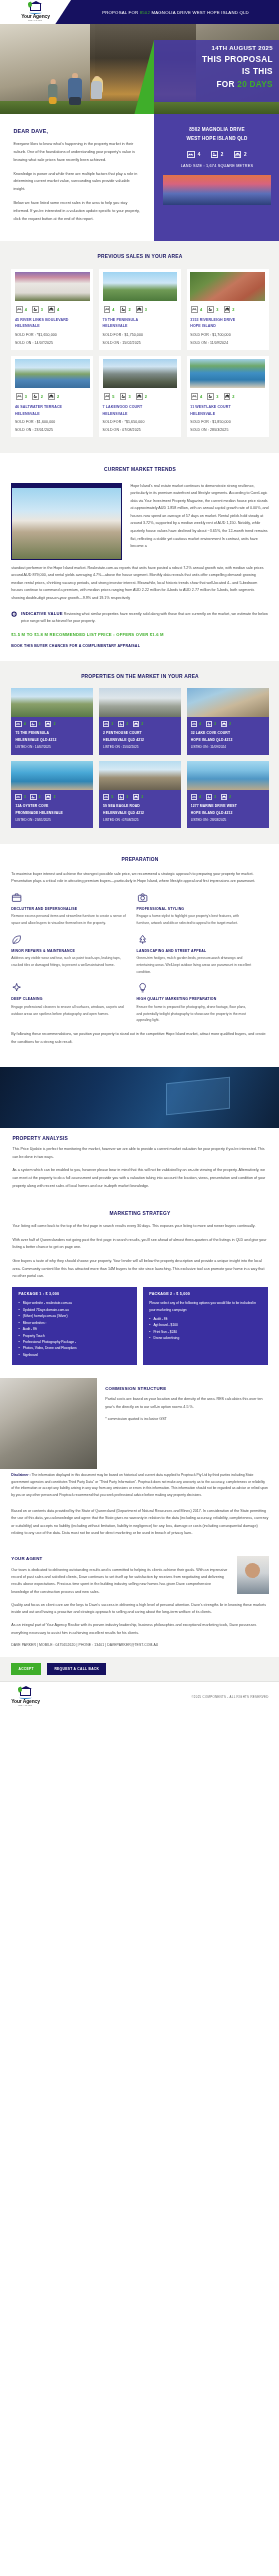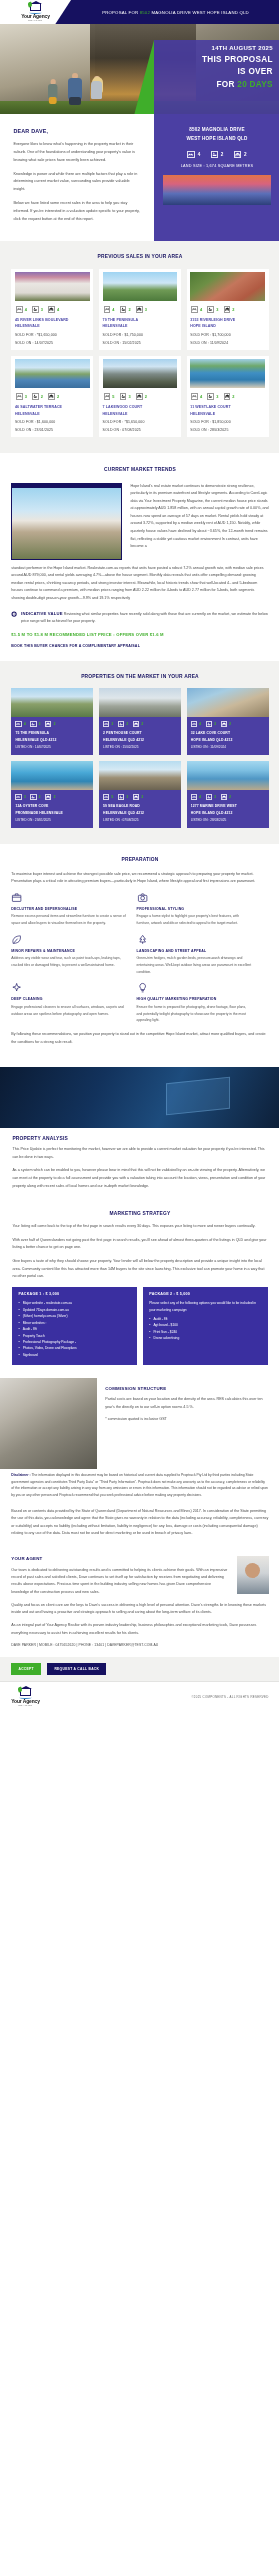--- a/index.html
+++ b/index.html
@@ -68,21 +68,21 @@
   .fig.dad .body { background:#4a6a94; width:14.4px; height:20.6px; }
   .fig.dad .head { left:4.1px; }
   .fig.dad .legs { position:absolute; top:24px; left:1.5px; width:12px; height:8.2px; background:#2f3a4a; border-radius:2.1px;}
   .fig.girl { left:45px; height:29px; }
   .fig.girl .body { background:#b9c0c6; }
   .fig.girl .head { background:#e4bf99; }
   .fig.girl .hair { position:absolute; top:1px; left:0.5px; width:11.3px; height:17.5px;
     background:#e9cf8e; border-radius:5.2px 5.2px 4.1px 4.1px; }
 
   .hero-panel {
-    position:absolute; right:0; top:16px; width:126px; height:74px;
+    position:absolute; right:0; top:16px; width:126px; height:62px;
     background:rgba(72,59,163,.88);
   }
   .hero-green-tri {
     position:absolute; left:-19.6px; top:0; width:19.6px; height:74px;
     background:#3fae2a;
     clip-path:polygon(100% 0, 100% 100%, 0 100%);
   }
   .hero-date { text-align:right; padding:4.6px 7.2px 0 0; color:#fff;
     font-size:6px; font-weight:700; letter-spacing:0.3px; }
   .hero-lines { padding:3.6px 7.2px 0 0; text-align:right; color:#fff; }
@@ -256,21 +256,21 @@
           <div class="head"></div>
           <div class="hair"></div>
           <div class="body"></div>
         </div>
     </div>
     <div class="hero-panel">
       <div class="hero-green-tri"></div>
       <div class="hero-date">14TH AUGUST 2025</div>
       <div class="hero-lines">
         <div>THIS PROPOSAL</div>
-        <div>IS OVER</div>
+        <div>IS THIS</div>
         <div><span>FOR </span><span class="days">20 DAYS</span></div>
       </div>
     </div>
   </div>
 
   <div class="intro">
     <div class="intro-left">
       <h2>DEAR DAVE,</h2>
       <p>Everyone likes to know what's happening in the property market in their suburb. One of the foundations of understanding your property's value is knowing what sale prices have recently been achieved.</p>
       <p>Knowledge is power and while there are multiple factors that play a role in determining current market value, surrounding sales provide valuable insight.</p>

